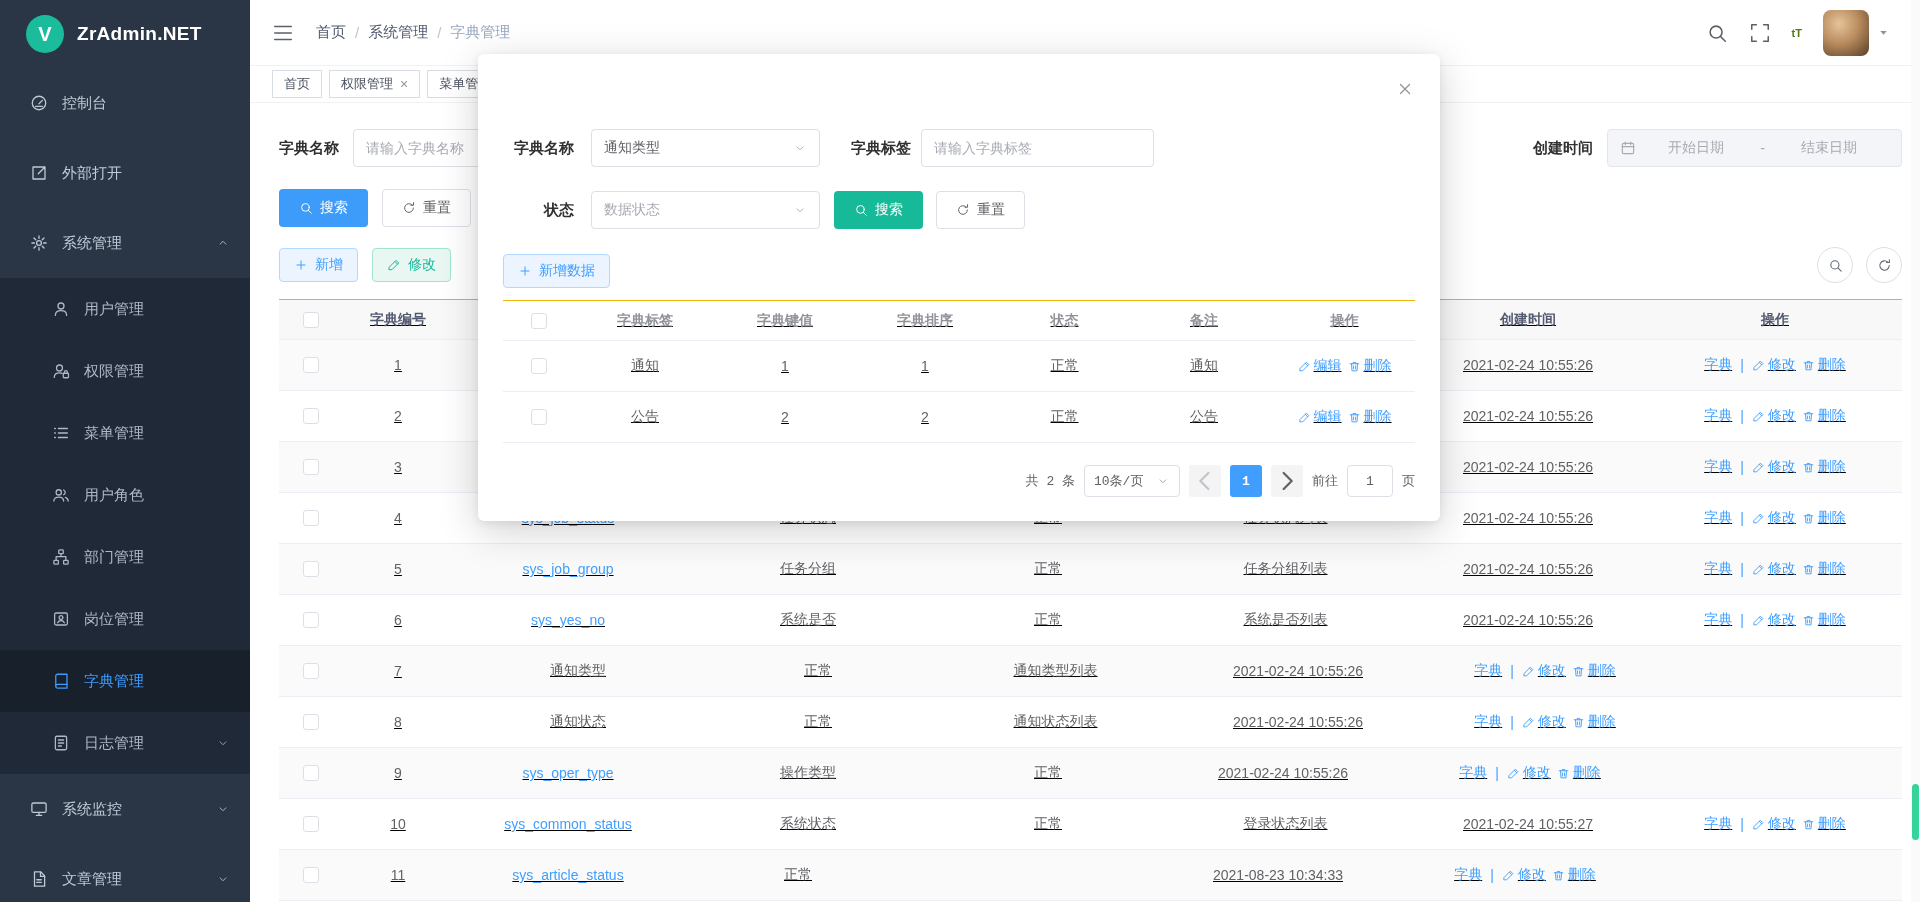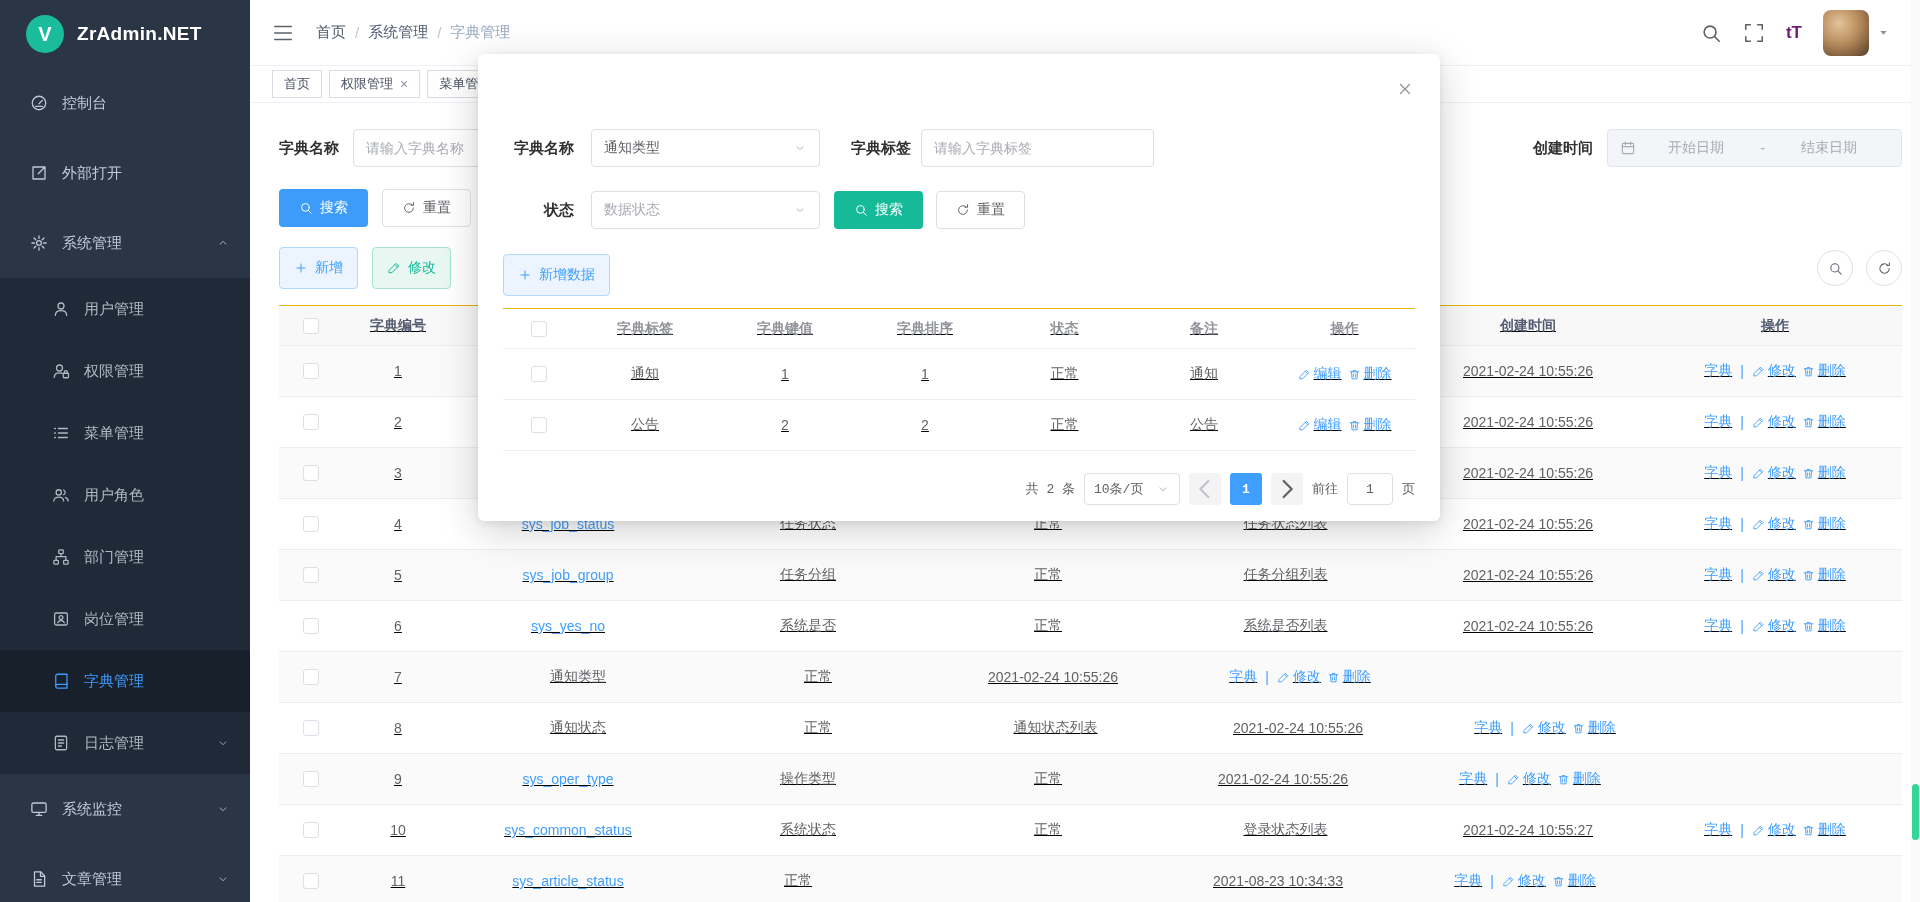--- a/index.html
+++ b/index.html
@@ -21,21 +21,21 @@
   .mi-label { white-space:nowrap; }
 
   
   .main { position:absolute; left:250px; top:0; width:1670px; height:902px; background:#fff; }
   .topbar { height:66px; display:flex; align-items:center; padding:0 30px 0 22px; border-bottom:1px solid #f0f1f4; }
   .tb-icon { width:22px; height:22px; color:#5a6169; cursor:pointer; flex:none; }
   #hamburger { margin-right:22px; }
   .breadcrumb { display:flex; align-items:center; gap:9px; font-size:15px; }
   .crumb { color:#515a6e; } .crumb.last { color:#97a8be; } .crumb-sep { color:#c0c4cc; }
   .tb-right { margin-left:auto; display:flex; align-items:center; gap:21px; }
-  .tb-font { font-size:17px; color:#701a75; font-weight:700; cursor:pointer; }
+  .tb-font { font-size:11px; color:#4d7c0f; font-weight:700; cursor:pointer; }
   .avatar-wrap { display:flex; align-items:center; gap:8px; cursor:pointer; }
   .avatar { width:46px; height:46px; border-radius:8px;
             background:radial-gradient(circle at 35% 30%, #e4c49a 0%, #b98c5e 45%, #7a5a3a 80%, #54402a 100%); }
   .caret { width:13px; height:13px; color:#8d949e; }
 
   .tagsbar { height:37px; display:flex; align-items:center; gap:7px; padding:0 22px; border-bottom:1px solid #f0f1f4; }
   .tab { height:28px; display:inline-flex; align-items:center; gap:7px; padding:0 11px; border:1px solid #d8dce5; background:#fff; color:#495060; font-size:13px; cursor:pointer; white-space:nowrap; }
   .tab-close { font-size:14px; color:#8f97a3; line-height:1; cursor:pointer; }
 
   
@@ -48,21 +48,21 @@
   .date-range { width:295px; height:38px; background:#f3f5f8; border:1px solid #e2e6ec; border-radius:4px; display:flex; align-items:center; padding:0 12px; color:#a8abb2; font-size:14px; cursor:pointer; }
   .dr-cal { width:16px; height:16px; color:#a8abb2; flex:none; }
   .dr-text { flex:1; text-align:center; } .dr-sep { padding:0 4px; }
 
   .btn-row { margin-top:22px; display:flex; gap:14px; }
   .btn { display:inline-flex; align-items:center; justify-content:center; gap:7px; height:38px; padding:0 19px; border-radius:4px; font-size:14px; border:1px solid transparent; cursor:pointer; font-family:inherit; white-space:nowrap; }
   .btn i { display:inline-flex; width:14px; height:14px; font-style:normal; }
   .btn-primary { background:#3d9bfa; color:#fff; }
   .btn-plain { background:#fff; border-color:#dcdfe6; color:#606266; }
   .btn-success { background:#16b998; color:#fff; }
-  .btn-sm { height:42px; padding:12px 14px; }
+  .btn-sm { height:34px; padding:12px 14px; }
   .btn-primary-plain { background:#ecf5ff; border-color:#b3d8ff; color:#409eff; }
   .btn-success-plain { background:#e8f7f2; border-color:#a1e4d2; color:#16b998; }
 
   .tool-row { margin-top:20px; display:flex; gap:14px; align-items:center; }
   .tool-right { margin-left:auto; display:flex; gap:13px; }
   .circle-btn { width:36px; height:36px; border-radius:50%; border:1px solid #dcdfe6; background:#fff; color:#5f6670; display:flex; align-items:center; justify-content:center; cursor:pointer; }
   .circle-btn svg { width:15px !important; height:15px !important; }
 
   
   .table { margin-top:16px; border-top:1px solid #eab308;text-decoration:underline; }
@@ -631,20 +631,23 @@
               </div>
               <div class="t-cell" style="width:110px">
                 <span>7</span>
               </div>
               <div class="t-cell" style="width:250px">
                 <span>通知类型</span>
               </div>
               <div class="t-cell" style="width:230px">
                 <span>正常</span>
               </div>
+              <div class="t-cell" style="width:245px">
+                <span>通知类型列表</span>
+              </div>
               <div class="t-cell" style="width:240px">
                 <span>2021-02-24 10:55:26</span>
               </div>
               <div class="t-cell" style="width:254px">
                 <span class="link">字典</span>
                 <span class="pipe">|</span>
                 <span class="link">
                   <svg class="act-ic" viewBox="0 0 24 24" fill="none" stroke="currentColor" stroke-width="1.7" stroke-linecap="round" stroke-linejoin="round">
                     <path d="M4 20h4.5L20 8.5 15.5 4 4 15.5z"></path>
                     <path d="M13.5 6l4.5 4.5"></path>

